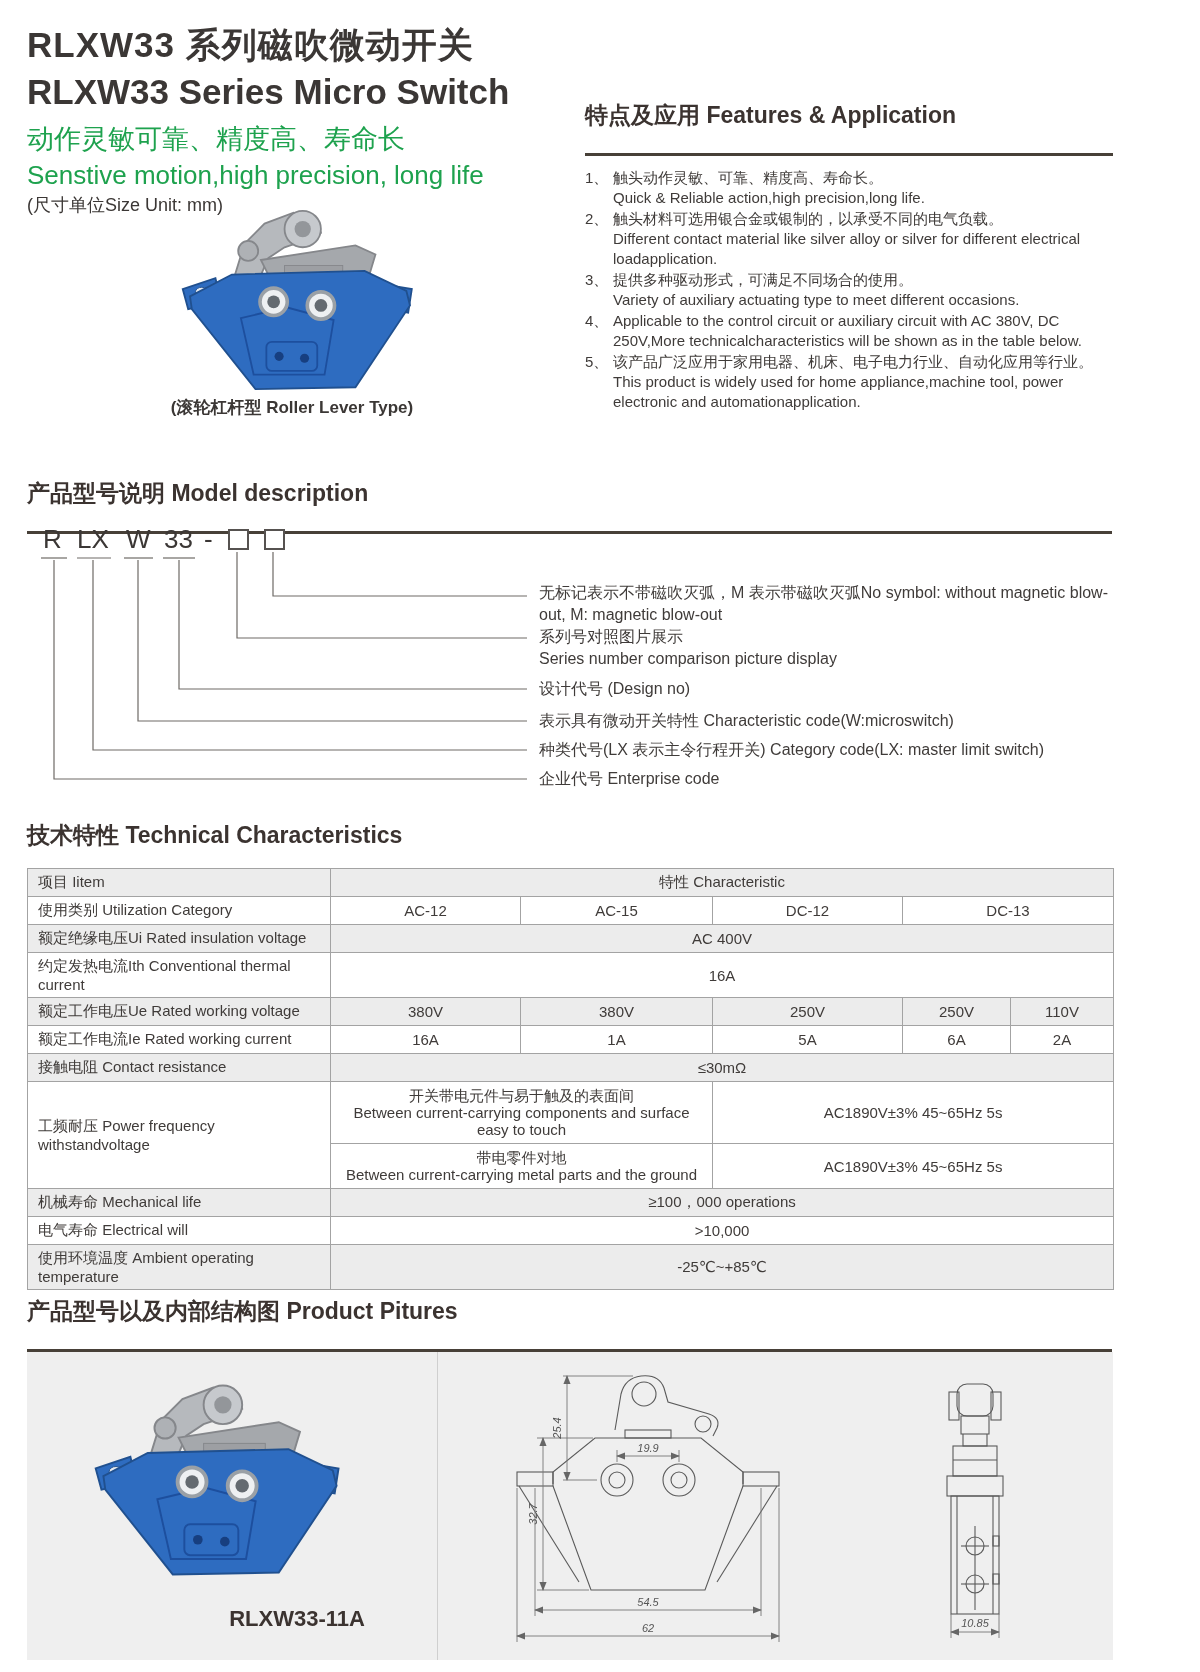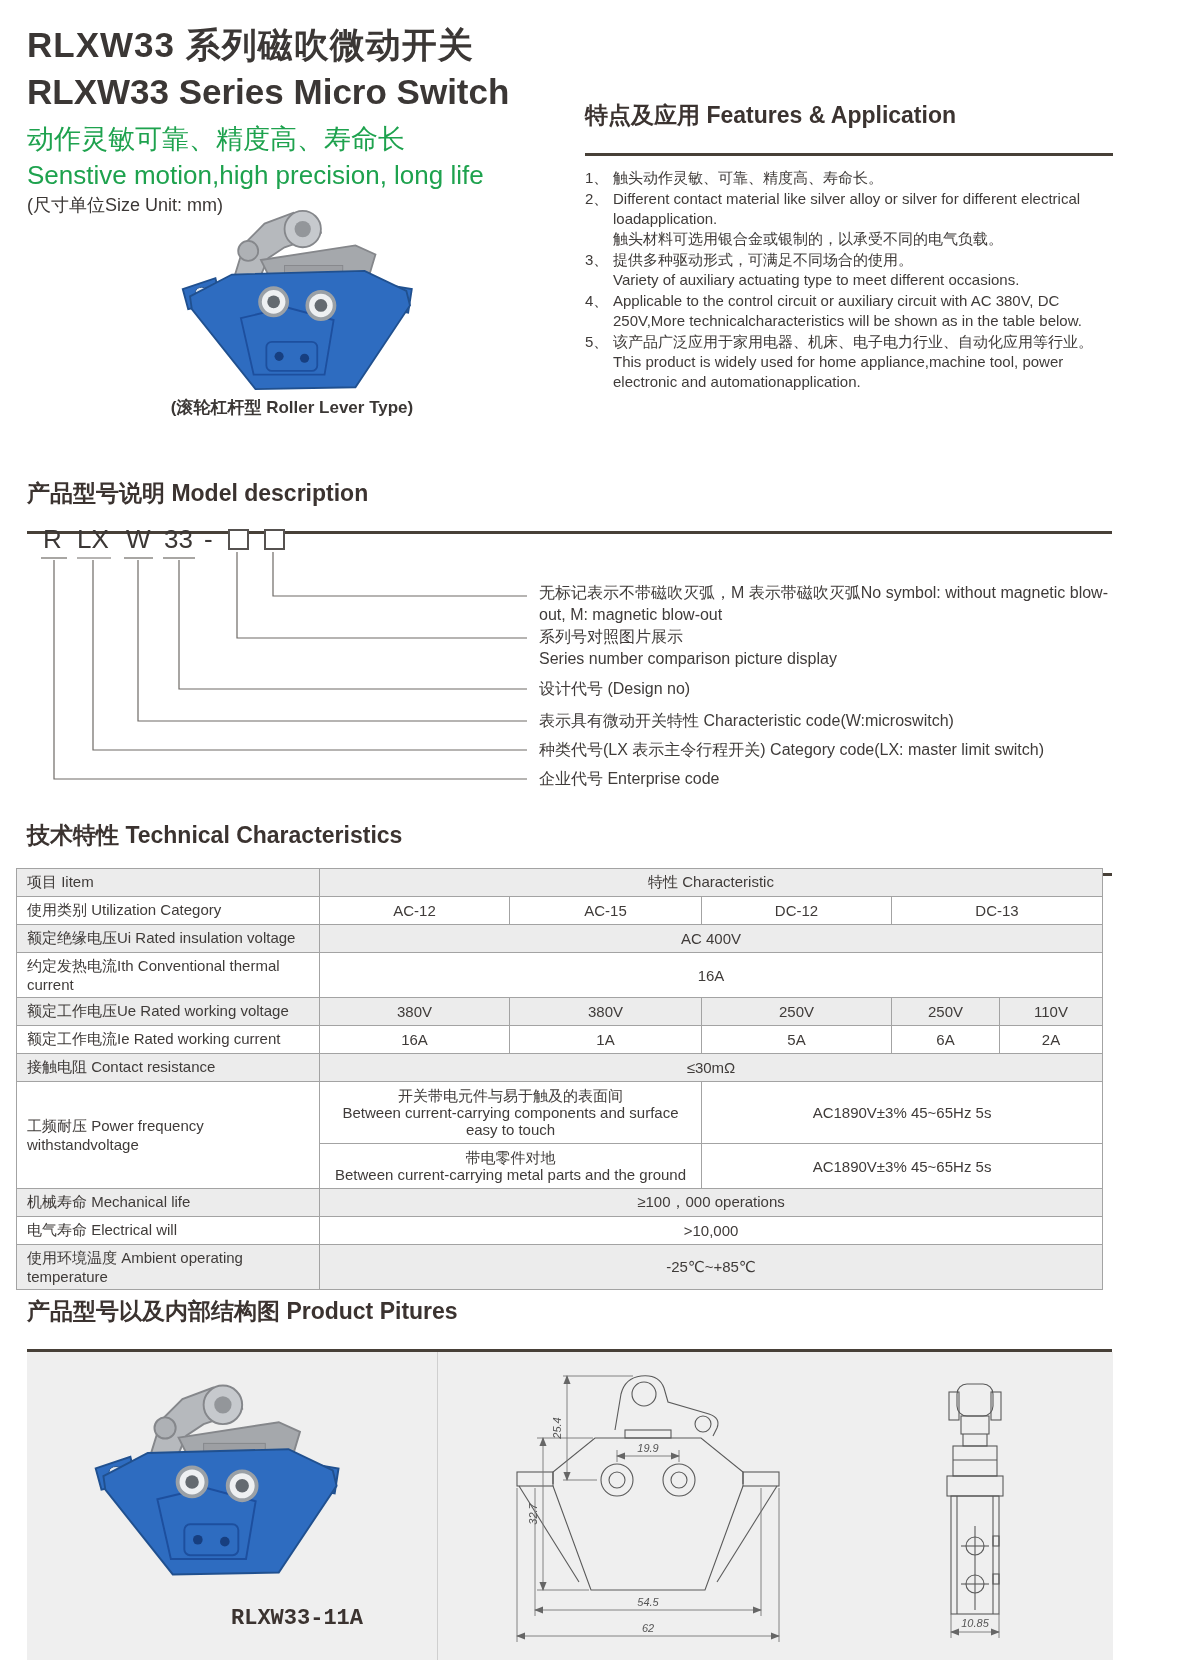--- a/index.html
+++ b/index.html
@@ -39,21 +39,21 @@
   
   table.tech { border-collapse:collapse; width:1086px; font-size:15px; color:#3f3b39; table-layout:fixed; }
   table.tech td { border:1px solid #a3a3a3; padding:4px 6px; text-align:center; vertical-align:middle; height:19px; }
   table.tech td.lbl { text-align:left; padding-left:10px; }
   table.tech tr.shade td { background:#ececec; }
   table.tech td.multi { line-height:17px; padding-top:5px; padding-bottom:5px; }
 
   
   .panel { background:#efefef; }
   .panel-divider { position:absolute; width:1px; background:#cfcfcf; top:0; bottom:0; }
-  .model-label { font-size:22px; font-weight:bold; color:#3b3330; text-align:center;font-family:Liberation Mono, monospace; }
+  .model-label { font-size:22px; font-weight:bold; color:#3b3330; text-align:center; }
 
   svg text.dim { font-size:11px; font-style:italic; fill:#555; font-family:"Liberation Sans",sans-serif; }
 </style>
 </head>
 <body>
 
 <div id="page">
 
   <svg width="0" height="0" style="position:absolute" aria-hidden="true">
     <defs>
@@ -94,27 +94,28 @@
   </svg>
   <div class="abs hero-caption" style="left:19px; top:396px; width:546px;">(滚轮杠杆型 Roller Lever Type)</div>
 
   <div class="abs" style="left:585px; top:100px; width:528px;">
     <div class="sec-heading">特点及应用 Features &amp; Application</div>
     <div class="feat-list">
       <div class="feat-item">
         <div class="feat-num">1、</div>
         <div class="feat-body">
           <div>触头动作灵敏、可靠、精度高、寿命长。</div>
+          <div>Quick &amp; Reliable action,high precision,long life.</div>
         </div>
       </div>
       <div class="feat-item">
         <div class="feat-num">2、</div>
         <div class="feat-body">
+          <div>触头材料可选用银合金或银制的，以承受不同的电气负载。</div>
           <div>Different contact material like silver alloy or silver for different electrical loadapplication.</div>
-          <div>触头材料可选用银合金或银制的，以承受不同的电气负载。</div>
         </div>
       </div>
       <div class="feat-item">
         <div class="feat-num">3、</div>
         <div class="feat-body">
           <div>提供多种驱动形式，可满足不同场合的使用。</div>
           <div>Variety of auxiliary actuating type to meet different occasions.</div>
         </div>
       </div>
       <div class="feat-item">
@@ -164,21 +165,21 @@
       <div>Series number comparison picture display</div>
     </div>
     <div class="callout" style="top:154px;">设计代号 (Design no)</div>
     <div class="callout" style="top:186px;">表示具有微动开关特性 Characteristic code(W:microswitch)</div>
     <div class="callout" style="top:215px;">种类代号(LX 表示主令行程开关) Category code(LX: master limit switch)</div>
     <div class="callout" style="top:244px;">企业代号 Enterprise code</div>
   </div>
 
   <div class="abs sec-heading" style="left:27px; top:820px; width:1085px;">技术特性 Technical Characteristics</div>
 
-  <table class="tech abs" style="left:16px; top:868px;border-radius:10px;">
+  <table class="tech abs" style="left:27px; top:868px;border-radius:10px;">
     <colgroup>
       <col style="width:303px">
         <col style="width:190px">
         <col style="width:192px">
       <col style="width:190px">
         <col style="width:108px">
         <col style="width:103px">
     </colgroup>
     <tbody>
       <tr class="shade">

